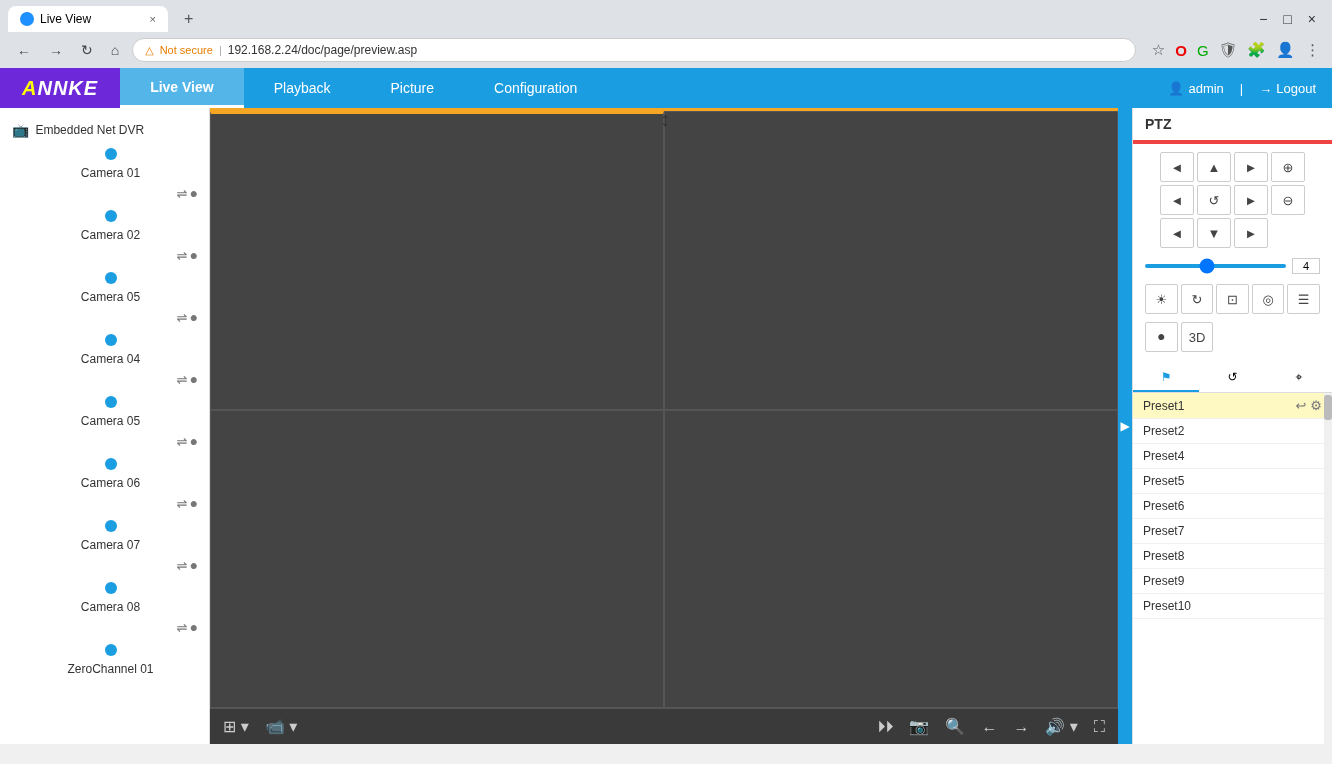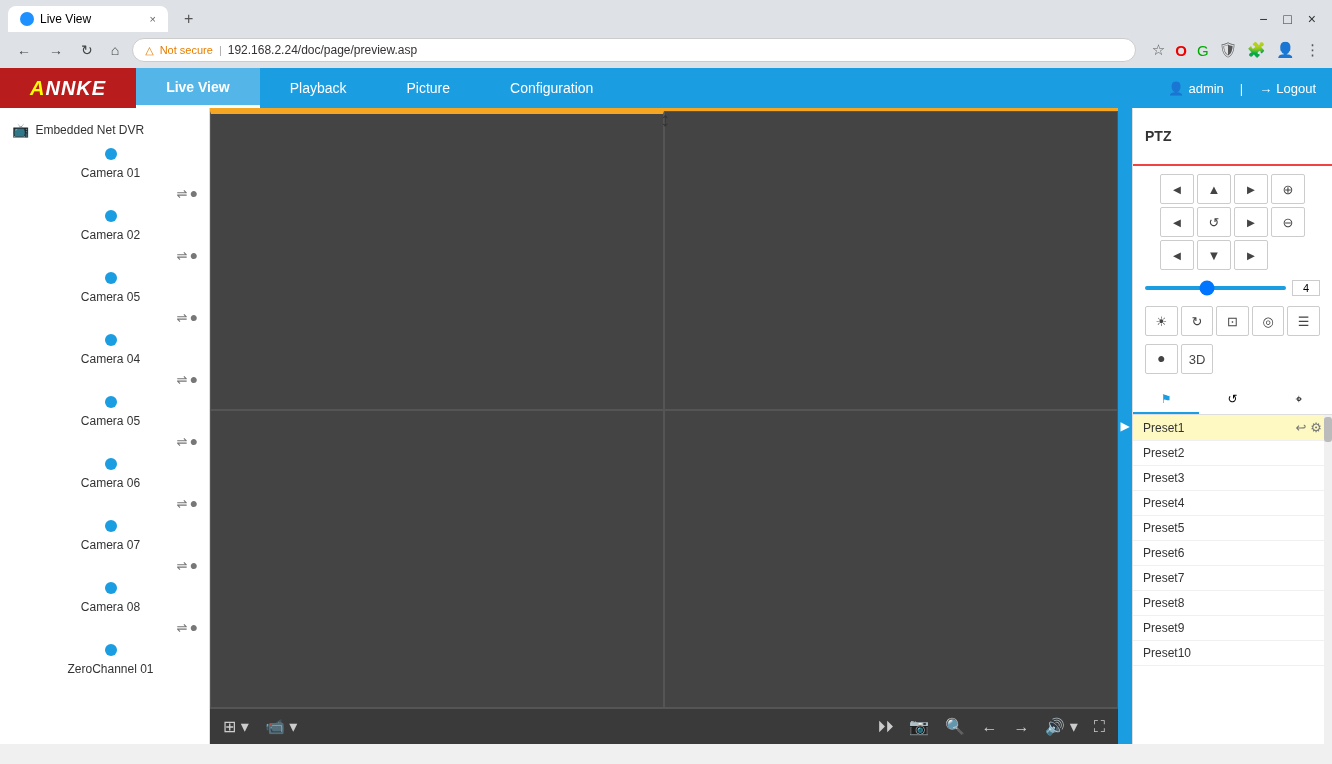--- a/index.html
+++ b/index.html
@@ -21,21 +21,21 @@
     .address-box { flex: 1; display: flex; align-items: center; background: white; border-radius: 20px; padding: 4px 12px; gap: 6px; border: 1px solid #ccc; font-size: 12px; }
     .security-icon { color: #e67e00; font-size: 11px; }
     .toolbar-right { display: flex; align-items: center; gap: 10px; padding-left: 8px; }
     .toolbar-icon { font-size: 15px; color: #555; cursor: pointer; }
 
     
     .app-container { display: flex; flex-direction: column; height: calc(764px - 88px); }
 
     
     .app-nav { display: flex; align-items: center; background: #1a9de1; height: 40px; }
-    .brand-logo { background: #b91c1c; padding: 0 30px; height: 100%; display: flex; align-items: center; }
+    .brand-logo { background: #6d28d9; padding: 0 22px; height: 100%; display: flex; align-items: center; }
     .brand-text { color: white; font-size: 20px; font-weight: 900; font-style: italic; letter-spacing: 1px; }
     .brand-text span { color: #ff0; }
     .nav-tabs { display: flex; height: 100%; }
     .nav-tab { padding: 0 30px; display: flex; align-items: center; color: white; font-size: 14px; cursor: pointer; }
     .nav-tab.active { background: #1a9de1; border-bottom: 3px solid white; font-weight: bold; }
     .nav-tab.active { background: rgba(255,255,255,0.2); }
     .nav-right { margin-left: auto; display: flex; align-items: center; gap: 16px; padding-right: 16px; color: white; font-size: 13px; }
 
     
     .main-layout { display: flex; flex: 1; overflow: hidden; }
@@ -53,21 +53,21 @@
     .video-area { flex: 1; background: #3a3a3a; display: flex; flex-direction: column; }
     .video-grid { flex: 1; display: grid; grid-template-columns: 1fr 1fr; grid-template-rows: 1fr 1fr; border-top: 3px solid #f5a623; }
     .video-cell { background: #444; border: 1px solid #555; position: relative; }
     .video-toolbar { background: #3a3a3a; padding: 4px 8px; display: flex; align-items: center; gap: 6px; border-top: 1px solid #555; height: 36px; }
     .vtb-btn { background: none; border: none; color: #ccc; cursor: pointer; font-size: 16px; padding: 2px 5px; }
     .vtb-separator { flex: 1; }
     .vtb-right { display: flex; align-items: center; gap: 6px; }
 
     
     .ptz-panel { width: 200px; background: #f5f5f5; border-left: 1px solid #ddd; overflow-y: auto; display: flex; flex-direction: column; }
-    .ptz-title { padding: 20px 12px; font-size: 14px; font-weight: bold; color: #333; background: white; border-bottom: 2px solid #ef4444; }
+    .ptz-title { padding: 8px 12px; font-size: 14px; font-weight: bold; color: #333; background: white; border-bottom: 4px solid #ef4444; }
     .ptz-controls { padding: 8px; background: white; }
     .ptz-grid { display: grid; grid-template-columns: repeat(4, 34px); gap: 3px; justify-content: center; margin-bottom: 4px; }
     .ptz-btn { width: 34px; height: 30px; border: 1px solid #ccc; background: white; cursor: pointer; display: flex; align-items: center; justify-content: center; font-size: 13px; color: #444; border-radius: 2px; }
     .ptz-btn.empty { border: none; background: transparent; cursor: default; }
     .ptz-slider-row { display: flex; align-items: center; gap: 6px; padding: 6px 4px; }
     .ptz-slider { flex: 1; -webkit-appearance: none; height: 4px; background: #1a9de1; border-radius: 2px; }
     .ptz-slider-val { width: 28px; text-align: center; border: 1px solid #ccc; font-size: 11px; padding: 1px 2px; }
     .ptz-icons-row { display: flex; gap: 3px; padding: 4px; }
     .ptz-icon-btn { width: 34px; height: 30px; border: 1px solid #ccc; background: white; cursor: pointer; display: flex; align-items: center; justify-content: center; font-size: 13px; color: #444; border-radius: 2px; }
 
@@ -322,23 +322,20 @@
           <span>Preset1</span>
           <div class="preset-actions">
             <button class="preset-act-btn" title="Call">↩</button>
             <button class="preset-act-btn" title="Settings">⚙</button>
           </div>
         </div>
         <div class="preset-item">
           <span>Preset2</span>
         </div>
         <div class="preset-item">
-          <span>Preset3</span>
-        </div>
-        <div class="preset-item">
           <span>Preset4</span>
         </div>
         <div class="preset-item">
           <span>Preset5</span>
         </div>
         <div class="preset-item">
           <span>Preset6</span>
         </div>
         <div class="preset-item">
           <span>Preset7</span>

